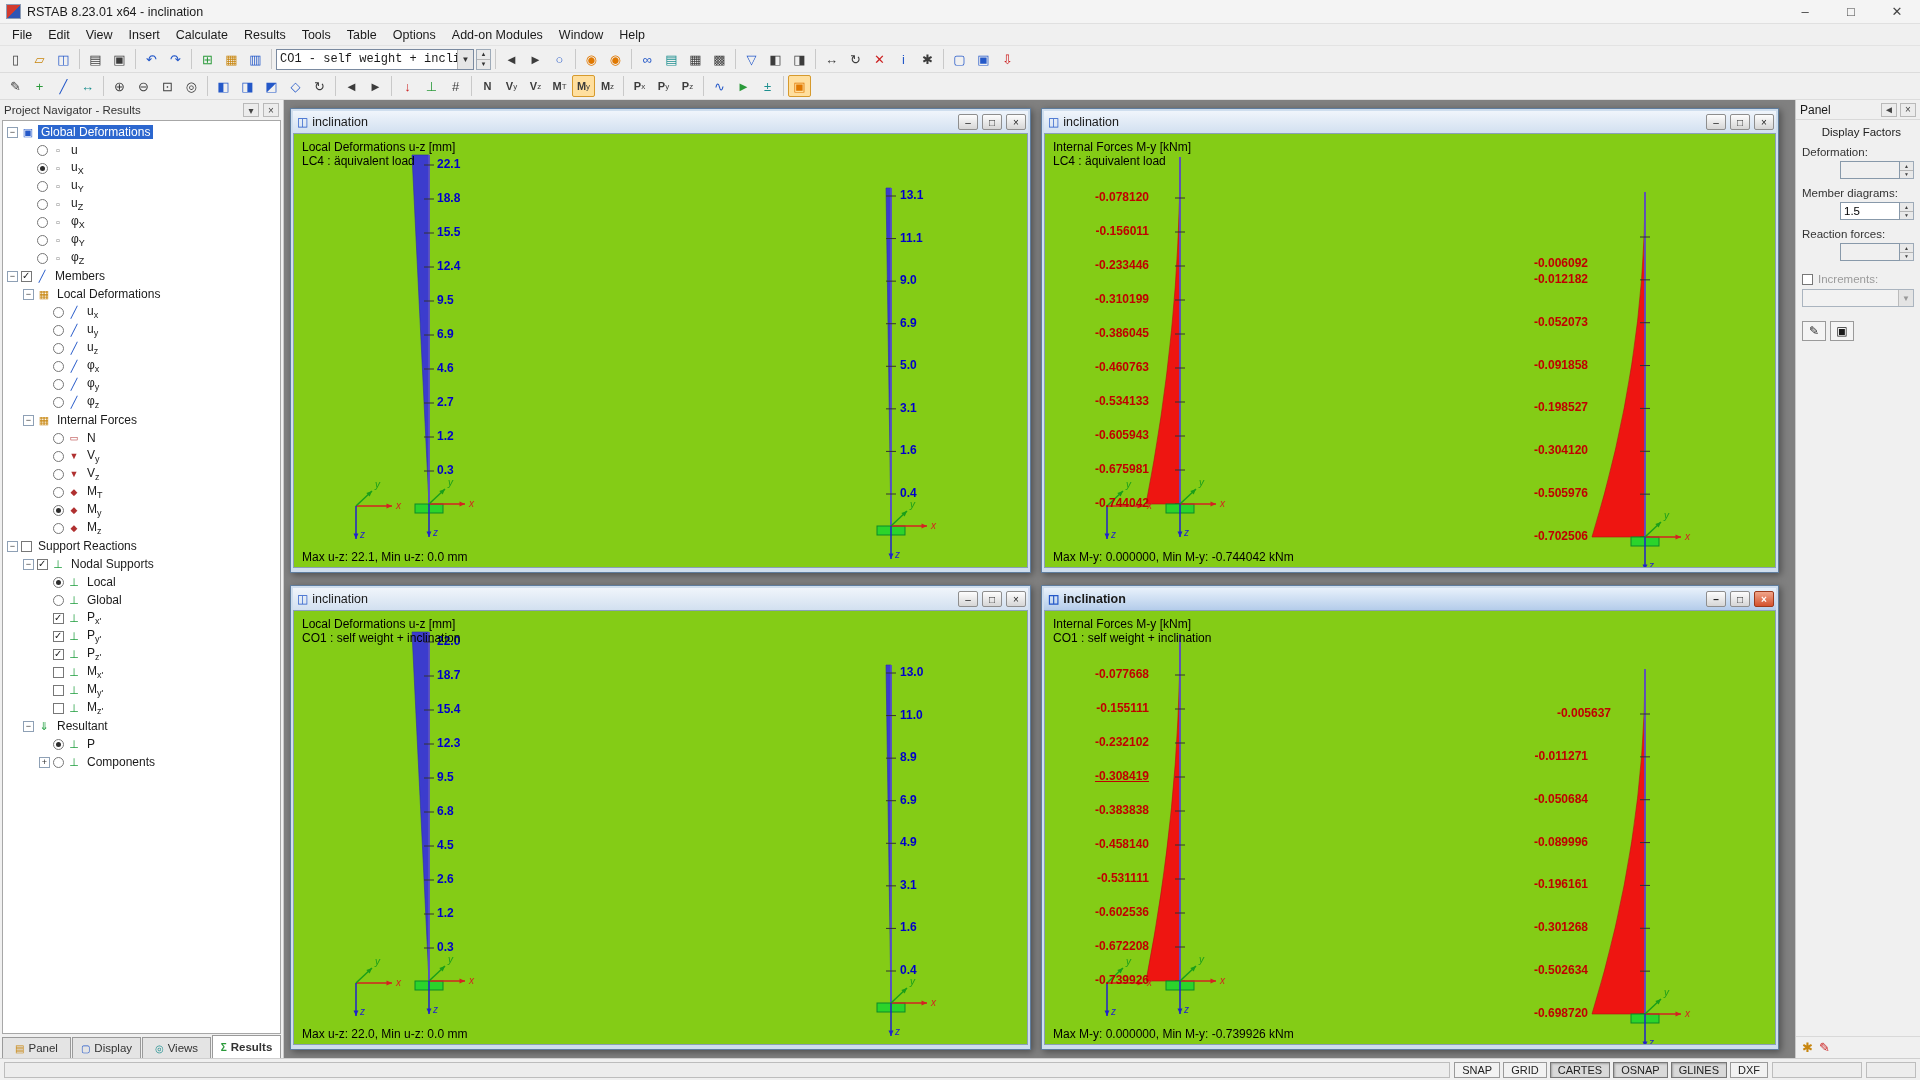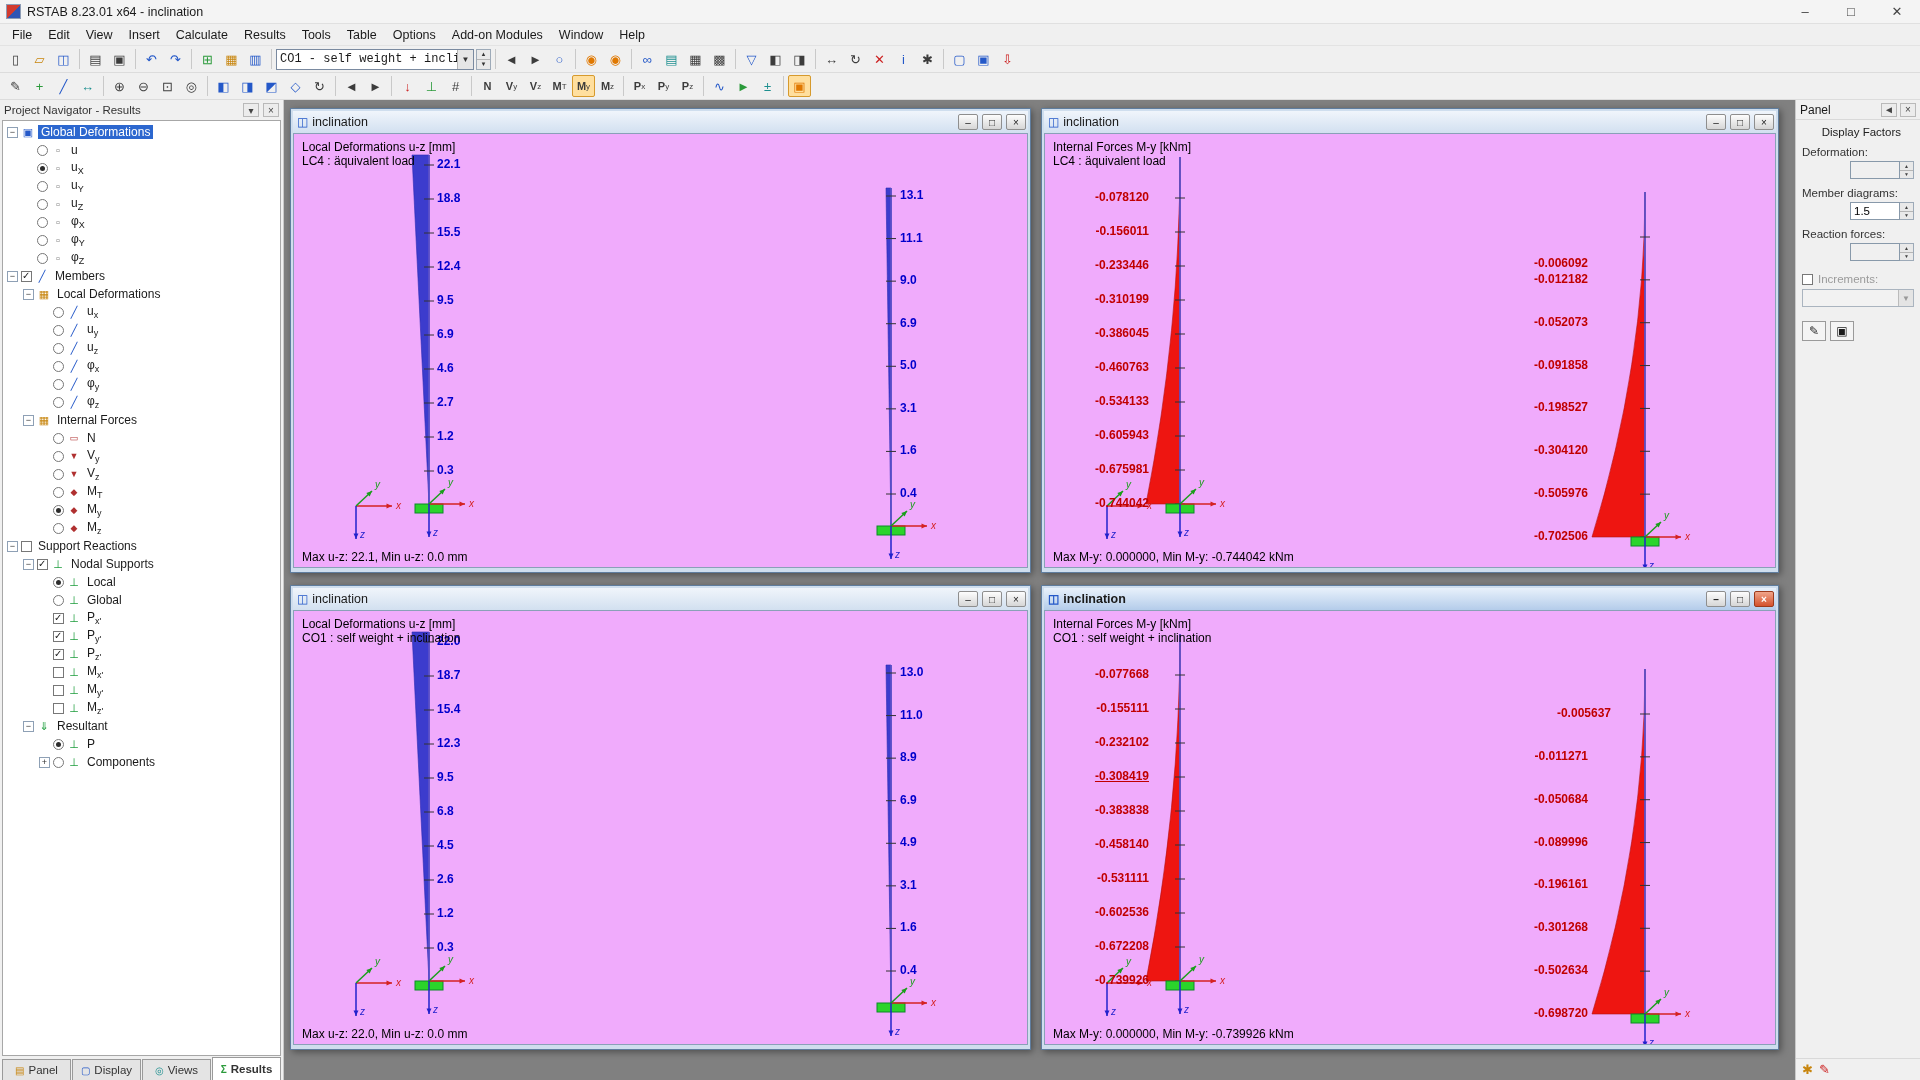--- a/index.html
+++ b/index.html
@@ -68,41 +68,41 @@
   .mdi{flex:1 1 auto;position:relative;background:#808080;min-width:0;overflow:hidden;}
   .mdi-window{position:absolute;border:1px solid #5f7d9e;background:#cfdeee;padding:2px;box-shadow:2px 2px 7px rgba(0,0,0,.4);}
   .mdi-title{height:22px;display:flex;align-items:center;gap:4px;padding:0 2px 0 4px;
              background:linear-gradient(#f0f5fb,#d2e0f0);font-size:12.5px;}
   .mdi-window.active .mdi-title{background:linear-gradient(#e8f1fb,#b4ccea);font-weight:bold;}
   .mdi-icon{color:#2458c8;font-size:12px;}
   .mdi-title-text{flex:1;}
   .wbtn{width:20px;height:16px;display:flex;align-items:center;justify-content:center;font-size:10px;color:#222;
         background:linear-gradient(#fdfdfd,#d6d6d6);border:1px solid #8e8e8e;border-radius:2px;}
   .wbtn.wclose-active{background:linear-gradient(#f0a58a,#d4512d);color:#fff;border-color:#9c3a1c;}
-  .mdi-content{position:relative;background:#f0abfc;border:1px solid #8aa0b8;height:calc(100% - 24px);overflow:hidden;}
+  .mdi-content{position:relative;background:#84cc16;border:1px solid #8aa0b8;height:calc(100% - 24px);overflow:hidden;}
   .mdi-content svg{position:absolute;left:0;top:0;}
   .vp-line{position:absolute;left:8px;font-size:12px;color:#000;z-index:3;white-space:nowrap;}
   .vp-line1{top:6px;}
   .vp-line2{top:20px;}
   .vp-status{bottom:3px;}
   .dlabel{position:absolute;font-size:12px;font-weight:bold;white-space:nowrap;z-index:2;}
   .lab-blue{color:#0000cc;}
   .lab-red{color:#c00000;}
   .dlabel.right{text-align:right;}
 
   
   .side-panel{width:125px;flex:0 0 auto;display:flex;flex-direction:column;background:#f0f0f0;border-left:1px solid #c9c9c9;}
   .panel-header{height:20px;display:flex;align-items:center;padding:0 4px;font-size:12px;gap:3px;border-bottom:1px solid #d9d9d9;}
   .panel-header .panel-title{flex:1;}
   .panel-body{padding:4px 6px;font-size:11.5px;flex:1;}
   .panel-sec{margin:2px 13px 4px;color:#222;text-align:right;}
   .p-label{display:block;margin:8px 0 3px;color:#333;}
   .p-label.disabled{color:#9a9a9a;}
   .spin-row{display:flex;justify-content:flex-end;align-items:center;}
-  .p-input{width:50px;height:18px;border:1px solid #8899aa;font-size:11.5px;padding:8px 3px;font-family:"Liberation Sans",sans-serif;}
+  .p-input{width:60px;height:18px;border:1px solid #8899aa;font-size:11.5px;padding:8px 3px;font-family:"Liberation Sans",sans-serif;}
   .p-input:disabled{background:#f0f0f0;}
   .p-spin{display:flex;flex-direction:column;width:14px;height:18px;border:1px solid #9daab8;border-left:none;}
   .p-spin span{flex:1;display:flex;align-items:center;justify-content:center;font-size:5px;background:#e9e9e9;color:#444;}
   .p-spin span + span{border-top:1px solid #b5b5b5;}
   .inc-row{display:flex;align-items:center;gap:5px;margin-top:12px;}
   .p-select{margin-top:4px;height:18px;border:1px solid #aab4bf;background:#f2f2f2;display:flex;align-items:center;color:#999;}
   .p-select .ps-text{flex:1;}
   .p-select .ps-arrow{width:15px;text-align:center;font-size:8px;background:#e4e4e4;border-left:1px solid #bbb;align-self:stretch;display:flex;align-items:center;justify-content:center;}
   .panel-btn-row{display:flex;gap:4px;margin-top:14px;}
   .p-btn{width:24px;height:20px;display:flex;align-items:center;justify-content:center;border:1px solid #9a9a9a;background:#f4f4f4;font-size:12px;}
@@ -903,14 +903,27 @@
         </div>
       </div>
       <div class="panel-footer">
         <span class="pf-ico c-amber">✱</span>
         <span class="pf-ico c-red">✎</span>
       </div>
     </div>
 
   </div>
 
+  <div class="statusbar">
+    <div class="sb-field"></div>
+    <div id="sb-buttons" style="display:flex;gap:3px;">
+        <div class="sb-btn">SNAP</div>
+        <div class="sb-btn">GRID</div>
+        <div class="sb-btn active">CARTES</div>
+        <div class="sb-btn active">OSNAP</div>
+        <div class="sb-btn active">GLINES</div>
+        <div class="sb-btn">DXF</div>
+      </div>
+    <div class="sb-cell" style="width:90px"></div>
+    <div class="sb-cell" style="width:50px"></div>
+  </div>
 
 </div>
 
 </body></html>

